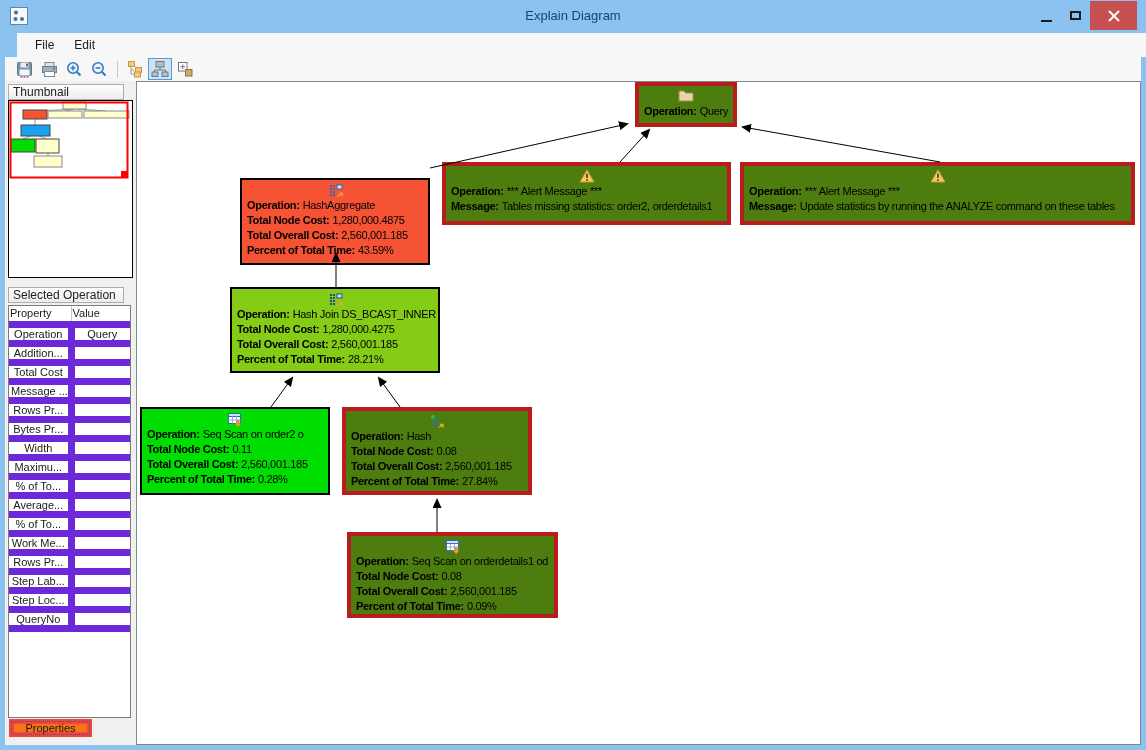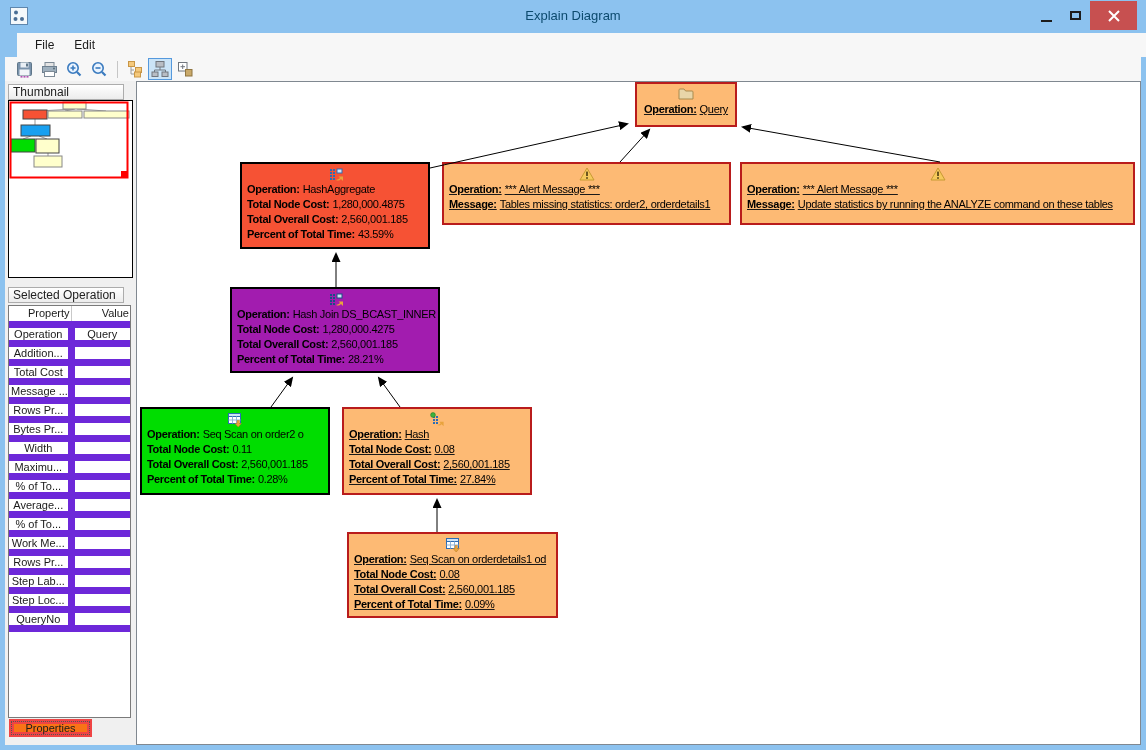--- a/index.html
+++ b/index.html
@@ -32,41 +32,41 @@
   .content-bg { position:absolute; left:5px; top:81px; width:1136px; height:664px; background:#F0F0F0; }
   
   .side-header { position:absolute; left:8px; width:116px; height:16px; line-height:15px;
                  background:linear-gradient(#ffffff,#ececec); border:1px solid #ACACAC;
                  font-size:12px; padding-left:4px; color:#222; }
   .thumb-box { position:absolute; left:8px; top:100px; width:125px; height:178px;
                background:#fff; border:1px solid #000; }
   .prop-panel { position:absolute; left:8px; top:305px; width:123px; height:413px;
                 background:#fff; border:1px solid #7a7a7a; overflow:hidden; }
   table.prop-table { border-collapse:collapse; width:121px; font-size:11px; table-layout:fixed; }
-  .prop-table th { font-weight:normal; height:18px; border:1px solid #C9C9C9; border-top:none; text-align:right; }
+  .prop-table th { font-weight:normal; height:18px; border:1px solid #C9C9C9; border-top:none; text-align:left; }
   .prop-table th:first-child { border-left:none; width:62px; }
   .prop-table th:last-child { border-right:none;margin-top:7px; }
   .prop-table td { height:15px; border:7px solid #6d28d9; padding:0 2px; overflow:hidden; white-space:nowrap;text-align:center; }
   .prop-table td:first-child { border-left:none; }
   .prop-table td:last-child { border-right:none; }
   .props-tab { position:absolute; left:9px; top:719px; width:83px; height:18px;
                background:#f97316; border:5px solid #ef4444; font-size:11px;
                display:flex; align-items:center; justify-content:center;
                outline:1px dotted #555; outline-offset:-3px; }
   
   .canvas { position:absolute; left:136px; top:81px; width:1005px; height:664px;
             background:#ffffff; border:1px solid #808890; }
   .edges { position:absolute; left:0; top:0; pointer-events:none; }
   .dnode { position:absolute; font-size:11px; letter-spacing:-0.3px; overflow:hidden; }
   .dnode .nicon { text-align:center; height:18px; padding-top:3px; }
   .dnode .nline { padding:0 5px; white-space:nowrap; line-height:15px; color:#000; }
   .dnode .nline b { margin-right:3px; }
-  .n-yellow { background:#fdba74; border:2px solid #b91c1c;text-decoration:underline; }
+  .n-yellow { background:#4d7c0f; border:4px solid #b91c1c; }
   .n-red    { background:#F65234; border:2px solid #000; }
-  .n-blue   { background:#a21caf; border:2px solid #000; }
+  .n-blue   { background:#84cc16; border:2px solid #000; }
   .n-green  { background:#00DD00; border:2px solid #000; }
 </style>
 </head>
 <body>
 
 <div class="win">
 
   <div class="titlebar">
     <span class="win-icon">
       <svg width="18" height="18" viewBox="0 0 18 18">
@@ -264,21 +264,21 @@
 
     <div class="dnode n-yellow" style="left:498px;top:0;width:102px;height:45px">
       <div class="nicon">
         <svg width="16" height="13" viewBox="0 0 16 13">
           <path d="M1 12 V3 a1 1 0 0 1 1 -1 h4 l1.6 2 H14 a1 1 0 0 1 1 1 v7 z" fill="#E8D5A8" stroke="#A98B4F"></path>
         </svg>
       </div>
       <div class="nline" style="text-align:center"><b>Operation:</b><span>Query</span></div>
     </div>
 
-    <div class="dnode n-red" style="left:103px;top:80px;width:190px;height:87px">
+    <div class="dnode n-red" style="left:103px;top:96px;width:190px;height:87px">
       <div class="nicon">
         <svg width="16" height="16" viewBox="0 0 16 16">
           <g fill="#2E6DB4">
             <rect x="3" y="2" width="2" height="2"></rect>
               <rect x="6" y="2" width="2" height="2"></rect>
             <rect x="3" y="5" width="2" height="2"></rect>
               <rect x="6" y="5" width="2" height="2"></rect>
             <rect x="3" y="8" width="2" height="2"></rect>
               <rect x="6" y="8" width="2" height="2"></rect>
             <rect x="3" y="11" width="2" height="2"></rect>

